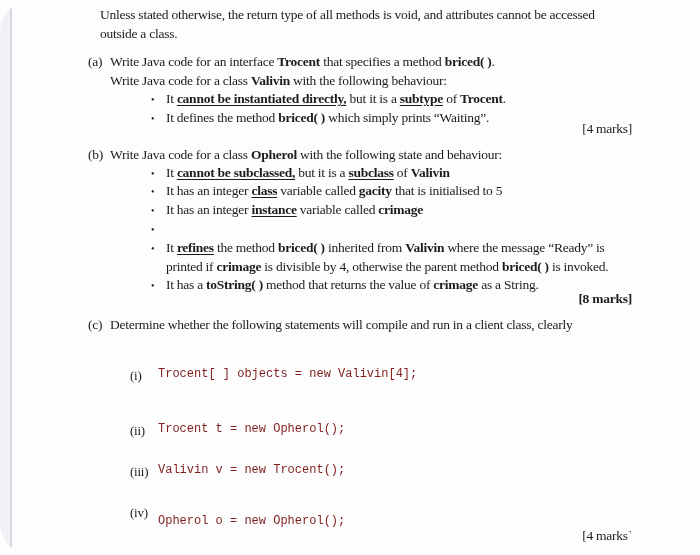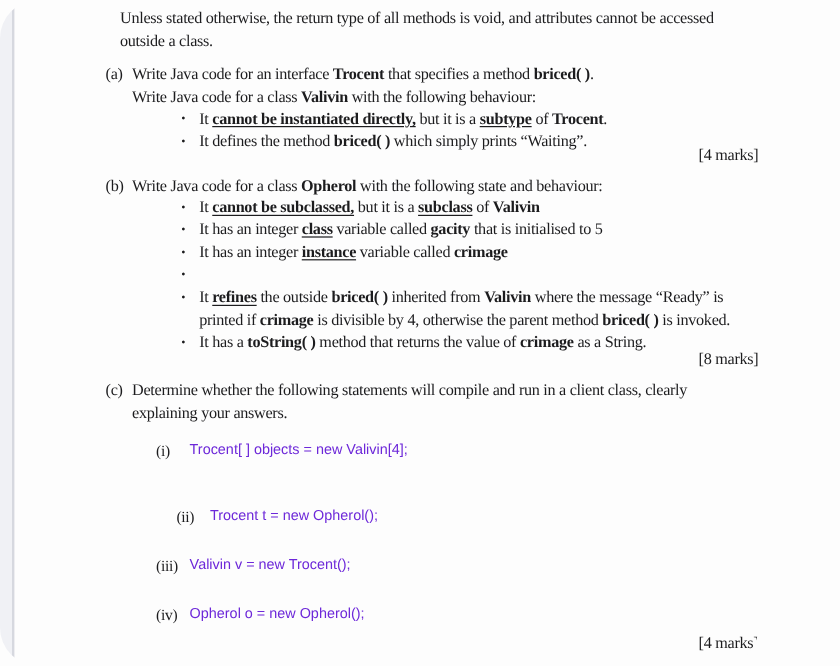--- a/index.html
+++ b/index.html
@@ -36,24 +36,24 @@
   .row-label { position: absolute; left: 0; top: 0; }
   .b { font-weight: bold; }
   .u { text-decoration: underline; text-underline-offset: 2px; font-weight: bold; }
   .dot {
     position: absolute; left: 3px; top: 1px;
     font-size: 10px;
   }
   .marks .line { text-align: right; }
   .code { line-height: 21px; }
   .code .line {
-    font-family: Liberation Sans, sans-serif;
+    font-family: Liberation Mono, monospace;
     font-size: 12px;
     letter-spacing: 0;
-    color: #6d28d9;
+    color: #7f1d1d;
   }
   .code .row-label {
     font-family: "Liberation Serif", "DejaVu Serif", serif;
     font-size: 13px;
     top: 1px;
   }
 </style>
 </head>
 <body>
 
@@ -91,47 +91,46 @@
       <div class="row bullet" style="top: 181px; left: 148px; width: 490px;">
         <div class="line" style="padding-left: 18px;"><span class="dot">•</span><span class="">It has an integer </span><span class="u">class</span><span class=""> variable called </span><span class="b ">gacity</span><span class=""> that is initialised to 5</span></div>
       </div>
       <div class="row bullet" style="top: 200px; left: 148px; width: 490px;">
         <div class="line" style="padding-left: 18px;"><span class="dot">•</span><span class="">It has an integer </span><span class="u">instance</span><span class=""> variable called </span><span class="b ">crimage</span></div>
       </div>
       <div class="row bullet" style="top: 219px; left: 148px; width: 490px;">
         <div class="line" style="padding-left: 18px;"><span class="dot">•</span></div>
       </div>
       <div class="row bullet" style="top: 238px; left: 148px; width: 490px;">
-        <div class="line" style="padding-left: 18px;"><span class="dot">•</span><span class="">It </span><span class="u">refines</span><span class=""> the outside </span><span class="b ">briced( )</span><span class=""> inherited from </span><span class="b ">Valivin</span><span class=""> where the message “Ready” is</span></div>
+        <div class="line" style="padding-left: 18px;"><span class="dot">•</span><span class="">It </span><span class="u">refines</span><span class=""> the method </span><span class="b ">briced( )</span><span class=""> inherited from </span><span class="b ">Valivin</span><span class=""> where the message “Ready” is</span></div>
         <div class="line" style="padding-left: 18px;"><span class="">printed if </span><span class="b ">crimage</span><span class=""> is divisible by 4, otherwise the parent method </span><span class="b ">briced( )</span><span class=""> is invoked.</span></div>
       </div>
       <div class="row bullet" style="top: 275px; left: 148px; width: 490px;">
         <div class="line" style="padding-left: 18px;"><span class="dot">•</span><span class="">It has a </span><span class="b ">toString( )</span><span class=""> method that returns the value of </span><span class="b ">crimage</span><span class=""> as a String.</span></div>
       </div>
-      <div class="row marks" style="top: 289px; left: 100px; width: 532px;">
+      <div class="row marks" style="top: 289px; left: 100px; width: 532px; font-weight: bold;">
         <div class="line"><span class="">[8 marks]</span></div>
       </div>
       <div class="row labeled" style="top: 315px; left: 88px; width: 550px;">
         <span class="row-label">(c)</span>
         <div class="line" style="padding-left: 22px;"><span class="">Determine whether the following statements will compile and run in a client class, clearly</span></div>
-        <div class="line" style="padding-left: 22px;"><span class="">explaining your answers.</span></div>
       </div>
       <div class="row code" style="top: 364px; left: 130px; width: 490px;">
         <span class="row-label">(i)</span>
         <div class="line" style="padding-left: 28px;"><span class="">Trocent[ ] objects = new Valivin[4];</span></div>
       </div>
-      <div class="row code" style="top: 419px; left: 147px; width: 490px;">
+      <div class="row code" style="top: 419px; left: 130px; width: 490px;">
         <span class="row-label">(ii)</span>
         <div class="line" style="padding-left: 28px;"><span class="">Trocent t = new Opherol();</span></div>
       </div>
       <div class="row code" style="top: 460px; left: 130px; width: 490px;">
         <span class="row-label">(iii)</span>
         <div class="line" style="padding-left: 28px;"><span class="">Valivin v = new Trocent();</span></div>
       </div>
       <div class="row code" style="top: 501px; left: 130px; width: 490px;">
         <span class="row-label">(iv)</span>
-        <div class="line" style="padding-left: 28px;"><span class="">Opherol o = new Opherol();</span></div>
+        <div class="line" style="padding-left: 28px; margin-top: 10px;"><span class="">Opherol o = new Opherol();</span></div>
       </div>
       <div class="row marks" style="top: 526px; left: 100px; width: 532px;">
         <div class="line"><span class="">[4 marks]</span></div>
       </div>
     </div>
 </div>
 
 </body></html>

